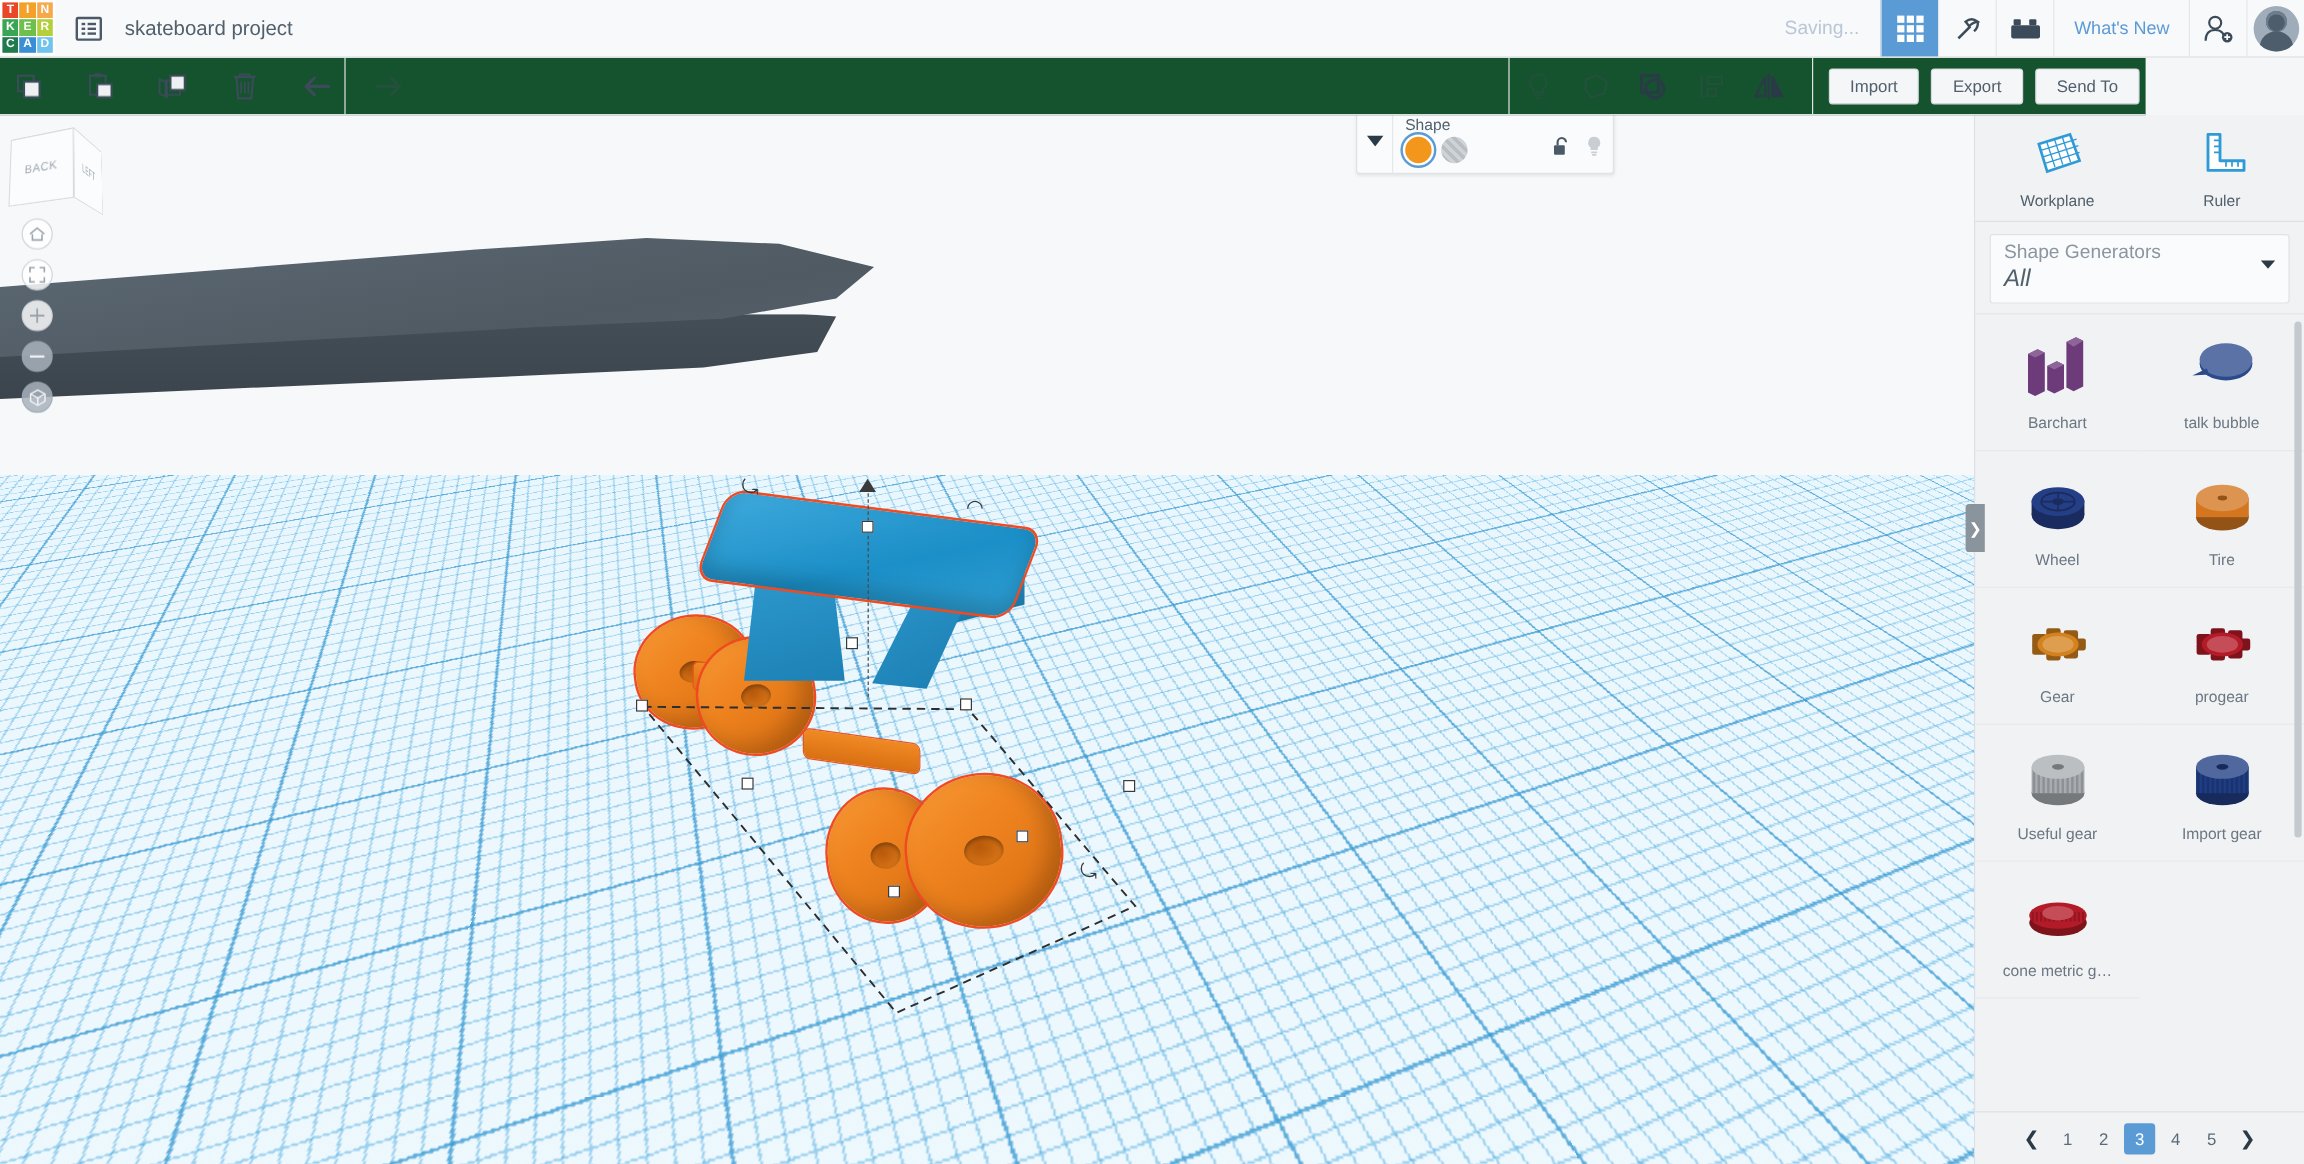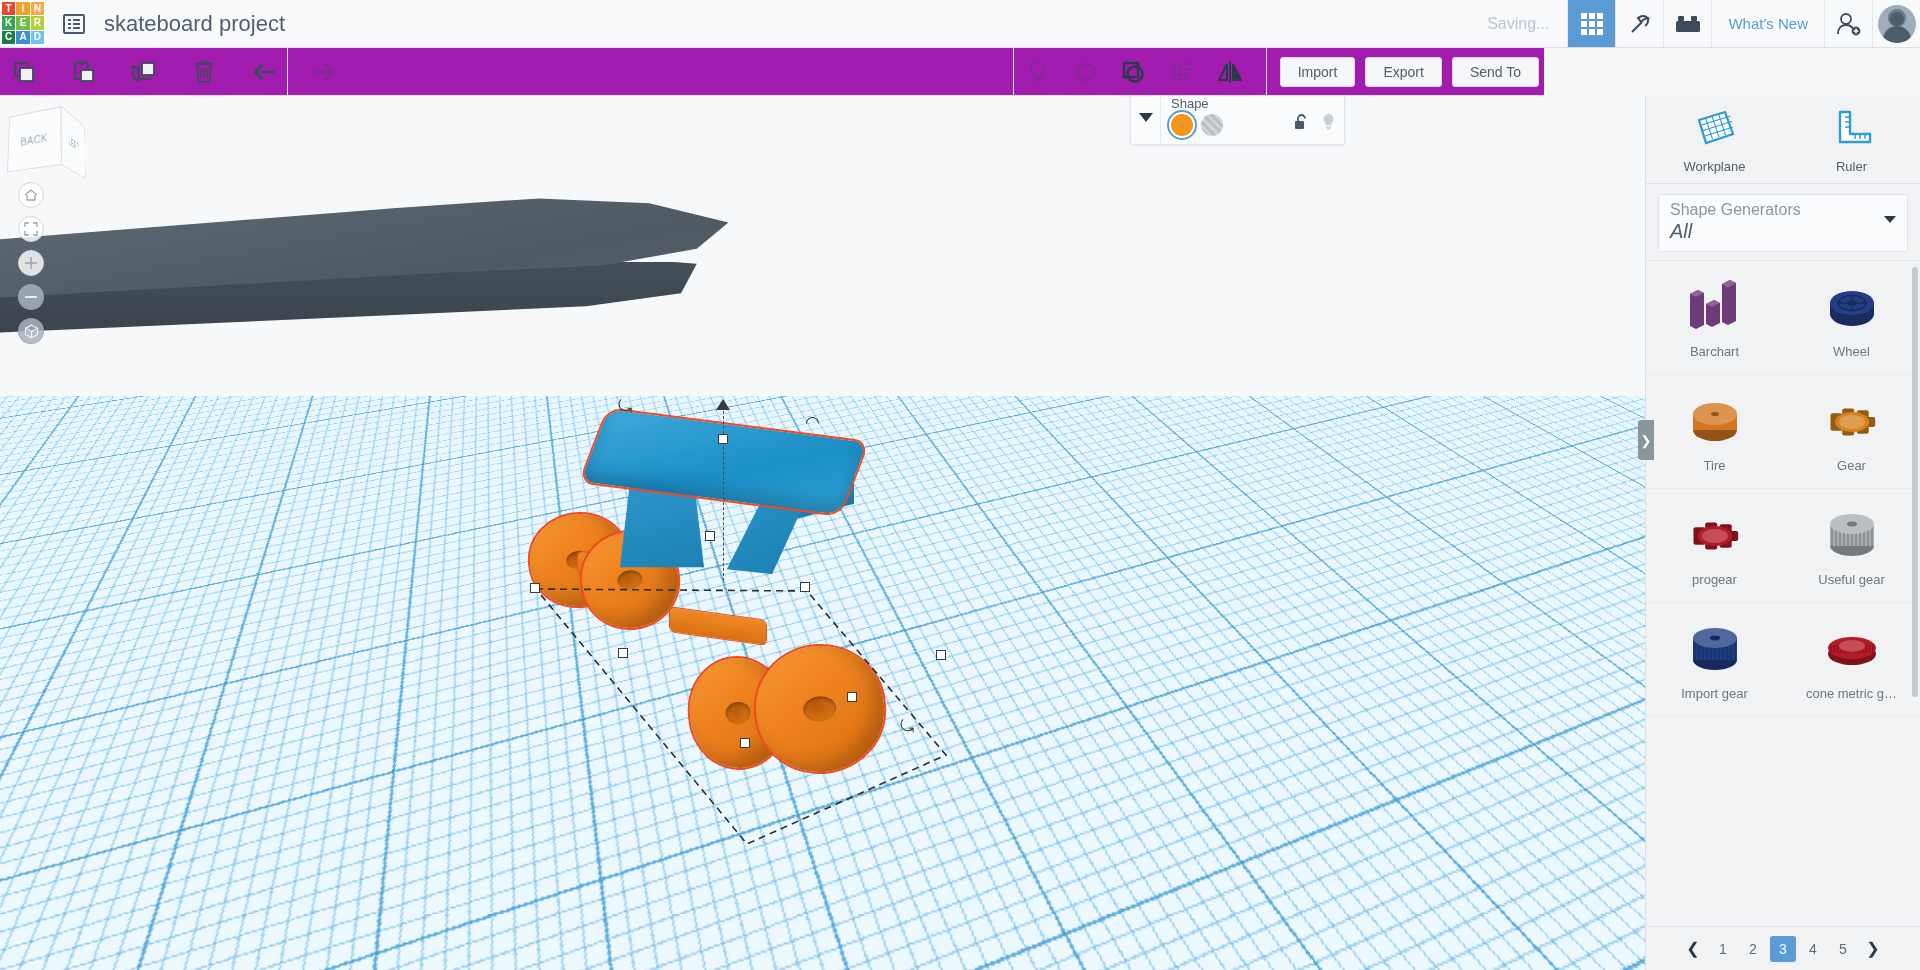--- a/index.html
+++ b/index.html
@@ -40,21 +40,21 @@
   .proj-icon {
     width: 22px; height: 20px; border: 2px solid #4b5a68; border-radius: 2px;
     display: flex; flex-direction: column; justify-content: center; gap: 2px;
     padding: 0 3px;
   }
   .proj-icon i { display: block; height: 2px; background: #4b5a68; }
   .proj-icon i.d { width: 3px; }
   .proj-icon-rows { display: flex; gap: 2px; align-items: center; }
   .proj-title {
     display: flex; align-items: center;
-    font-size: 22px; color: #51606d;
+    font-size: 17px; color: #51606d;
     padding-left: 2px;
   }
   .topbar-spacer { flex: 1 1 auto; }
   .saving {
     display: flex; align-items: center; font-size: 16px;
     color: #b9c6d6; padding-right: 18px;
   }
   .tb-btn {
     width: 48px; display: flex; align-items: center; justify-content: center;
     border-left: 1px solid #e4e7ea;
@@ -86,22 +86,22 @@
     transform: translateX(-50%);
   }
   .avatar::after {
     content: ""; position: absolute; left: 50%; top: 56%;
     width: 28px; height: 24px; border-radius: 14px 14px 0 0; background: #4e5d6b;
     transform: translateX(-50%);
   }
 
   
   .toolbar2 {
-    position: absolute; left: 0; top: 48px; width: 1544px; height: 48px;
-    background: #a21caf; border-bottom: 1px solid #dcdfe3;
+    position: absolute; left: 0; top: 48px; width: 1788px; height: 48px;
+    background: #14532d; border-bottom: 1px solid #dcdfe3;
     display: flex; align-items: center; z-index: 39; gap: 12px;
   }
   .tool {
     width: 48px; height: 48px; display: flex; align-items: center; justify-content: center;
     cursor: pointer;
   }
   .tool.sepafter { border-right: 1px solid #dfe2e6; }
   .tool.dim { opacity: 0.36; cursor: default; }
   .t2-spacer { flex: 1 1 auto; }
   .t2-group { display: flex; align-items: center; height: 48px; border-left: 1px solid #dfe2e6; }
@@ -659,20 +659,30 @@
         <path d="M6 16 L14 12 L20 15 L20 47 L12 51 L6 48 Z" fill="#6d3a7a"></path>
         <path d="M6 16 L14 12 L20 15 L12 19 Z" fill="#8d6597"></path>
         <path d="M22 26 L30 22 L36 25 L36 45 L28 49 L22 46 Z" fill="#6d3a7a"></path>
         <path d="M22 26 L30 22 L36 25 L28 29 Z" fill="#8d6597"></path>
         <path d="M38 6 L46 2 L52 5 L52 43 L44 47 L38 44 Z" fill="#6d3a7a"></path>
         <path d="M38 6 L46 2 L52 5 L44 10 Z" fill="#8d6597"></path>
         </g>
             </svg>
           </div>
           <div class="name">Barchart</div>
+        </div>
+        <div class="sb-item">
+          <div class="thumb">
+            <svg width="62" height="58" viewBox="0 0 62 58">
+        <ellipse cx="34" cy="24" rx="22" ry="14" fill="#2b4a8b"></ellipse>
+        <ellipse cx="34" cy="21" rx="22" ry="14" fill="#5a72a5"></ellipse>
+        <path d="M18 28 L6 34 L20 33 Z" fill="#2b4a8b"></path>
+            </svg>
+          </div>
+          <div class="name">talk bubble</div>
         </div>
         <div class="sb-item">
           <div class="thumb">
             <svg width="62" height="58" viewBox="0 0 62 58">
         <ellipse cx="31" cy="36" rx="22" ry="12" fill="#1a2c5f"></ellipse>
         <rect x="9" y="24" width="44" height="12" fill="#1a2c5f"></rect>
         <ellipse cx="31" cy="25" rx="22" ry="12" fill="#253f87"></ellipse>
         <ellipse cx="31" cy="25" rx="14" ry="7.5" fill="none" stroke="#1a2c5f" stroke-width="1.6"></ellipse>
         <ellipse cx="31" cy="25" rx="5" ry="2.8" fill="#1a2c5f"></ellipse>
         <path d="M31 17.5 L31 22 M31 28 L31 32.5 M17 25 L26 25 M36 25 L45 25" stroke="#1a2c5f" stroke-width="1.4"></path>

